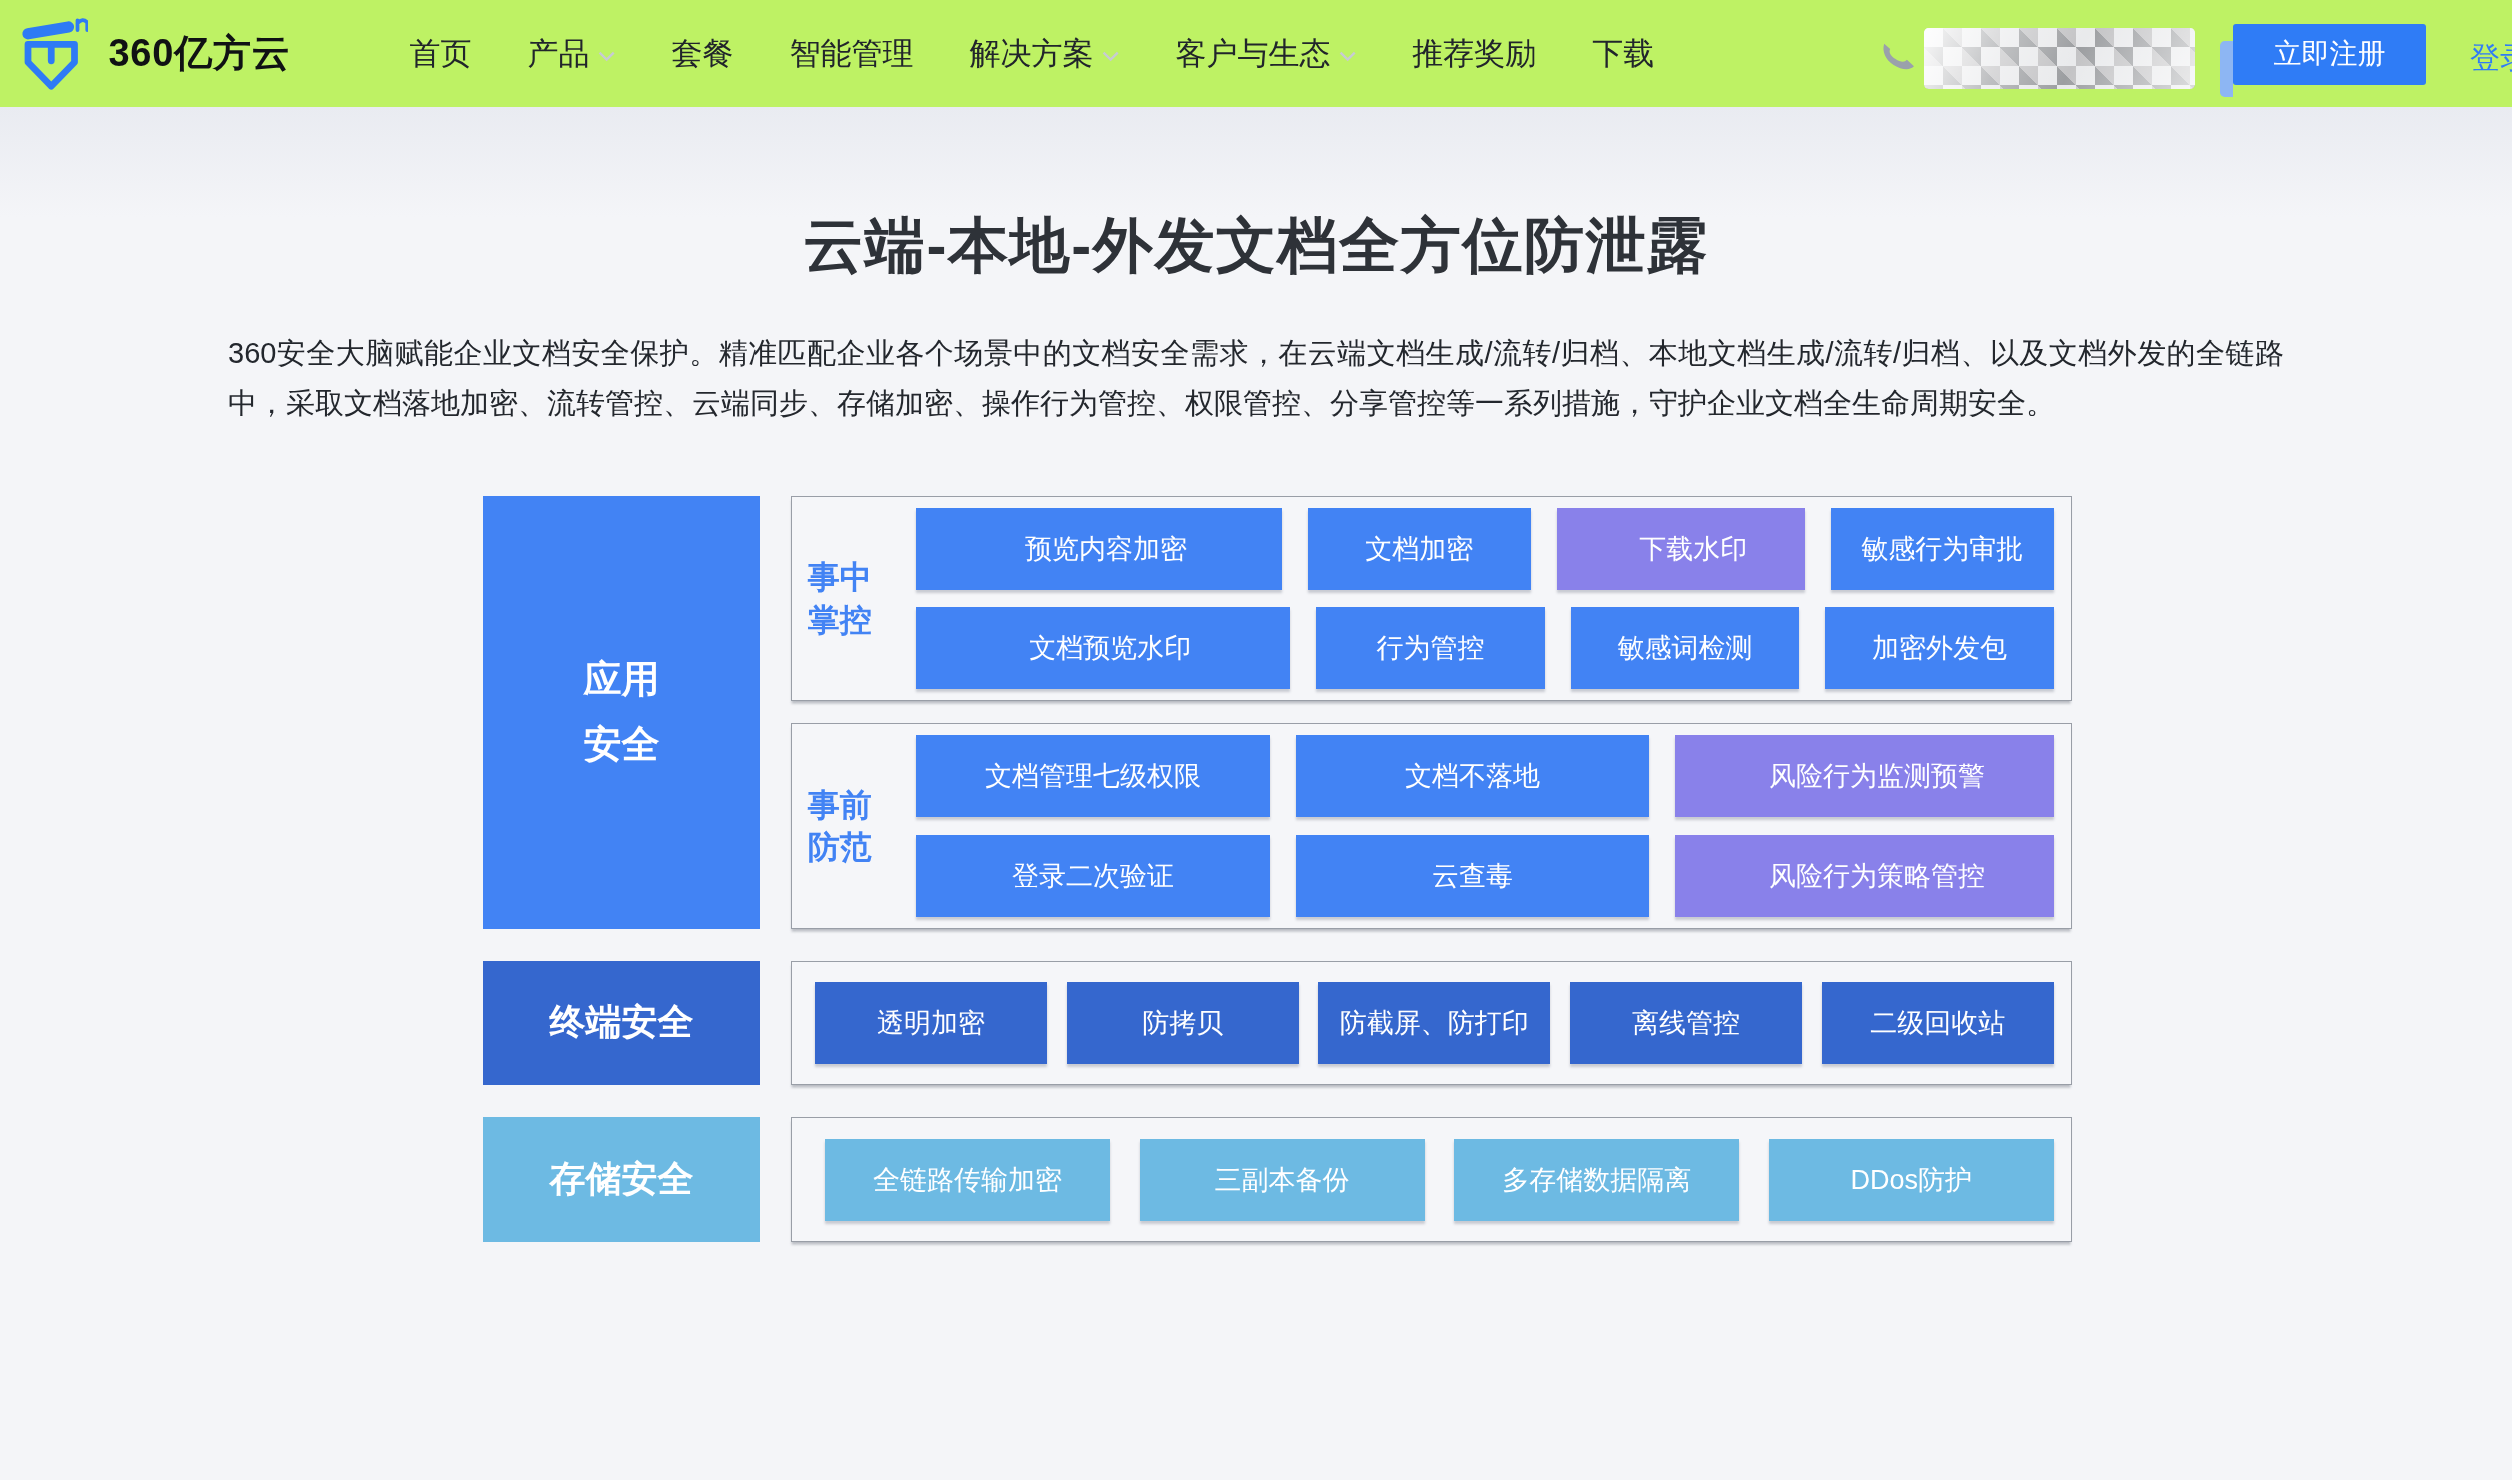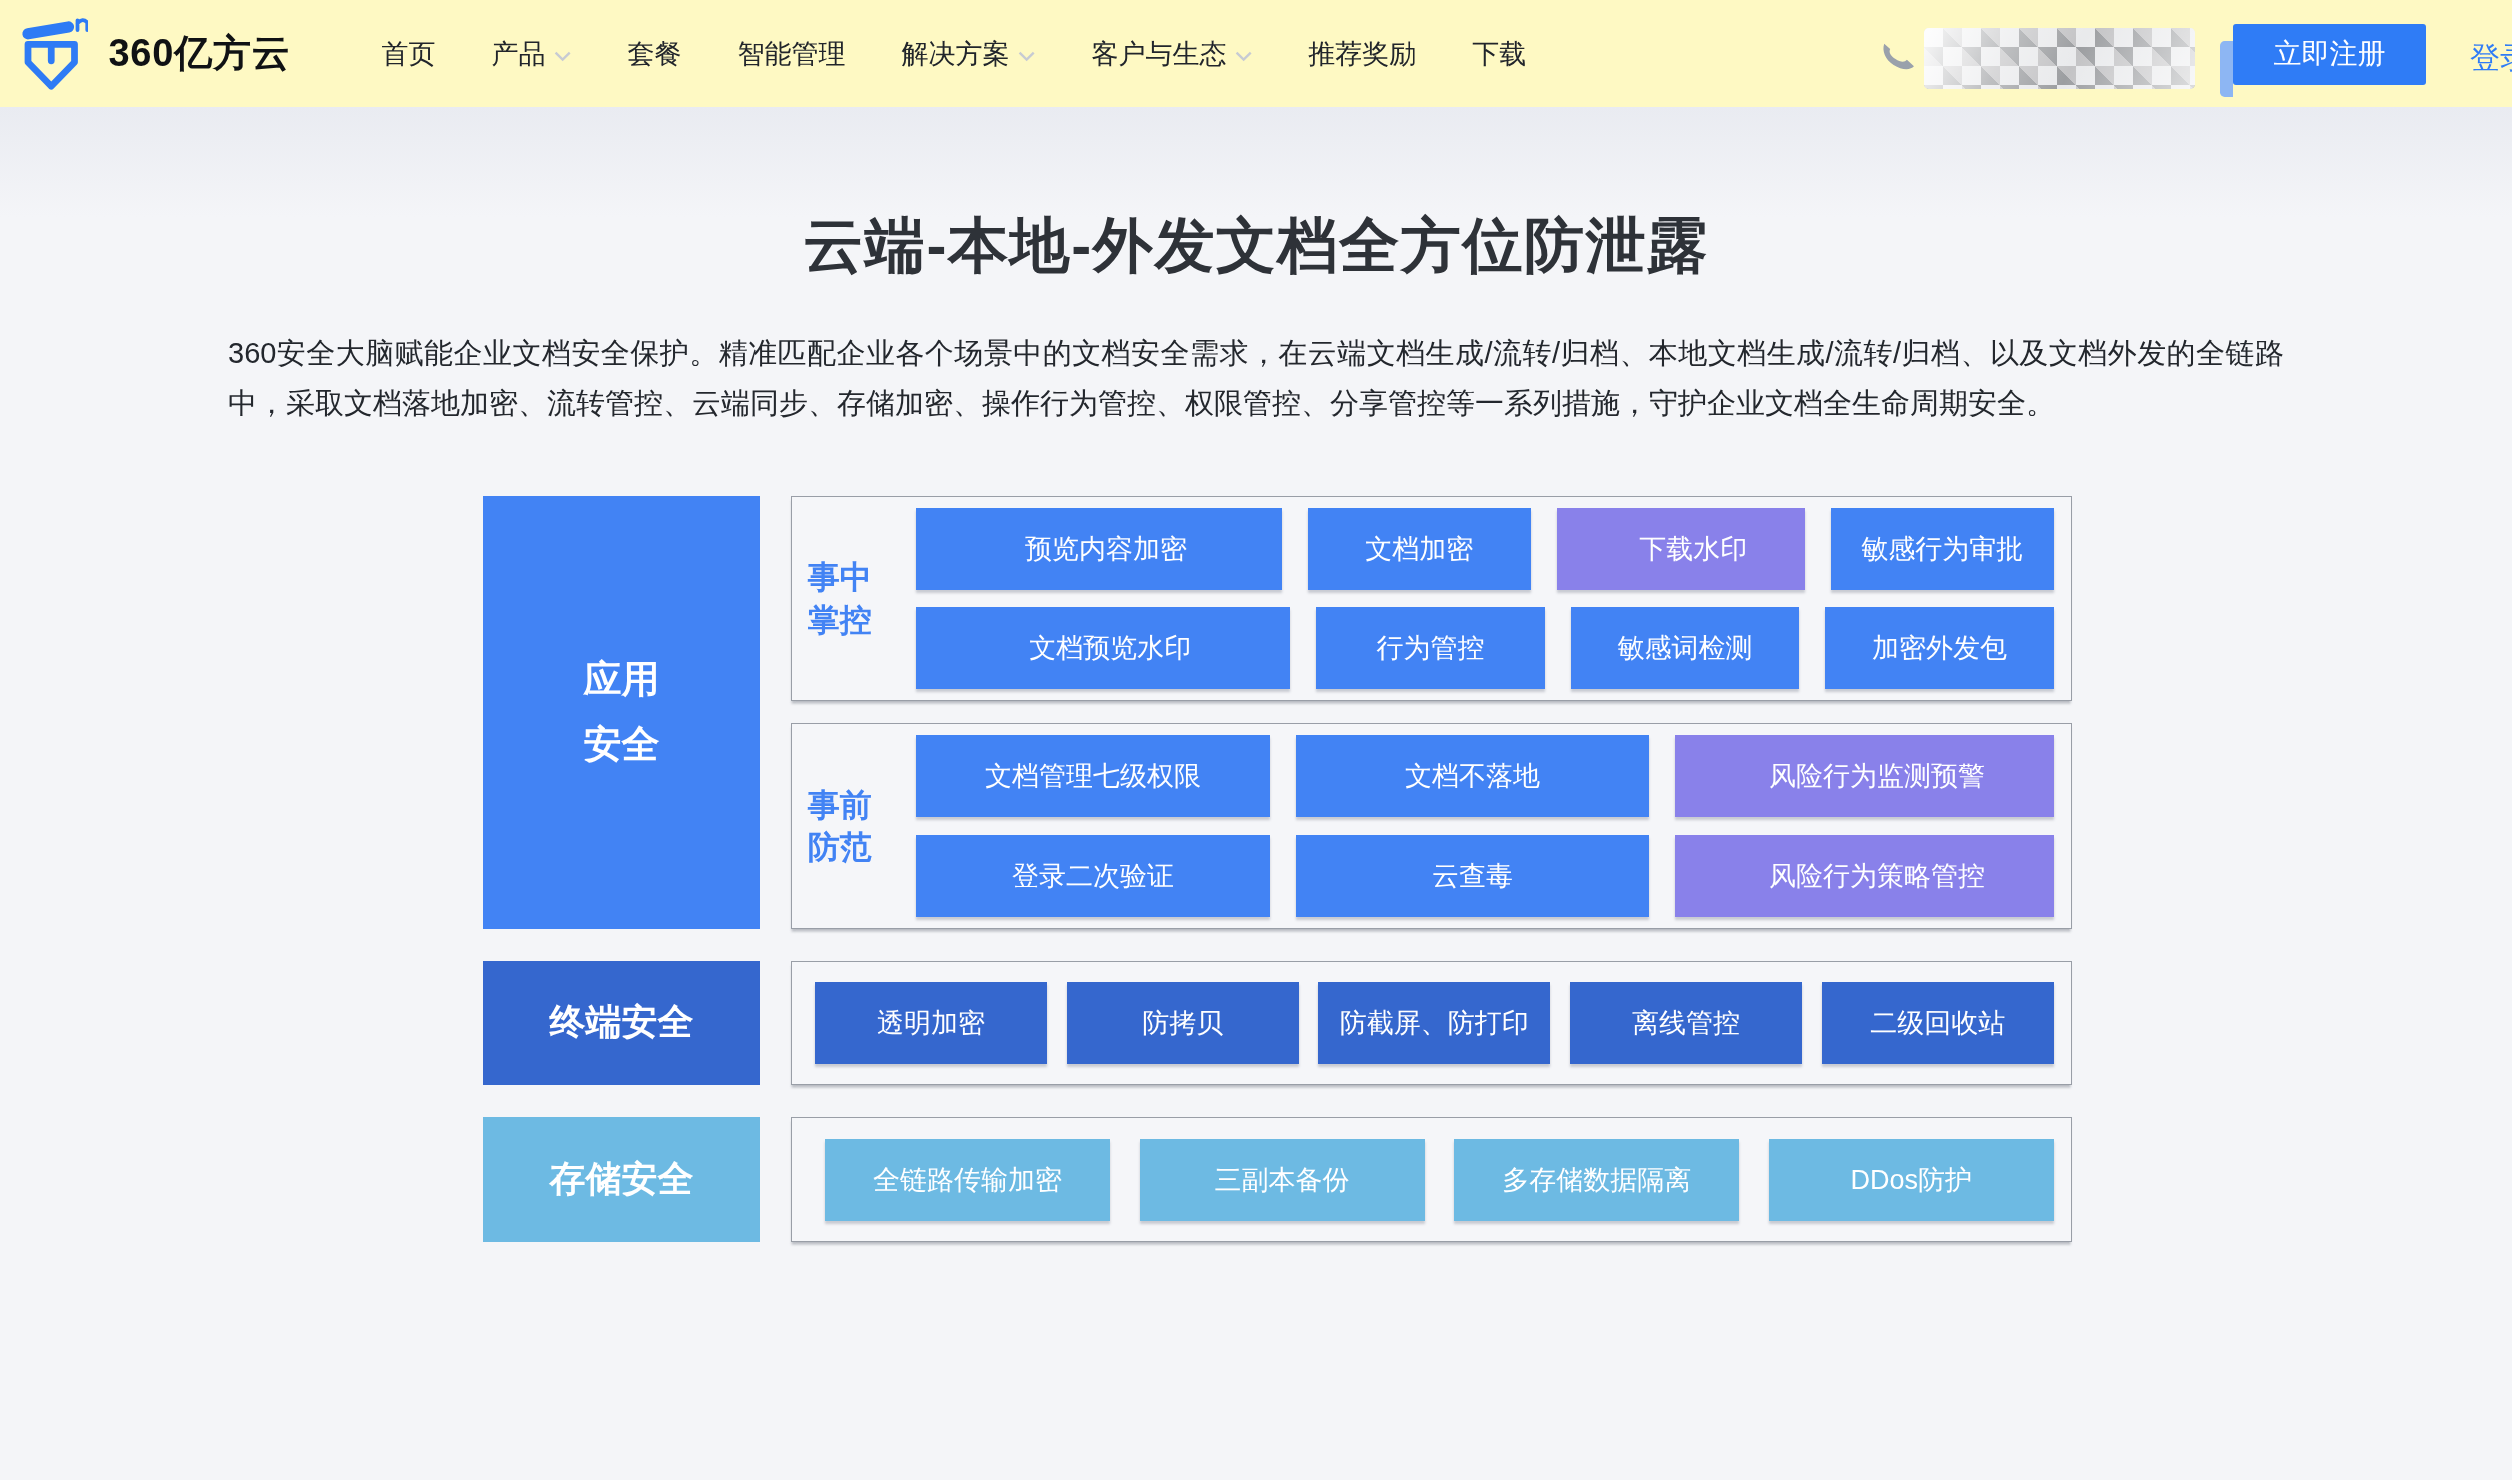--- a/index.html
+++ b/index.html
@@ -4,27 +4,27 @@
 <style>
   html,body{margin:0;padding:0;}
   body{
     width:2512px;height:1481px;overflow:hidden;
     background:#f4f5f8;
     font-family:"Liberation Sans",sans-serif;
     position:relative;
   }
   
   header{
-    height:107px;background:#fef9c3;display:flex;align-items:center;
-    position:relative;z-index:5;
+    height:107px;background:#bef264;display:flex;align-items:center;
+    position:relative;z-index:5;gap:28px;
   }
   .logo{display:flex;align-items:center;margin-left:19px;gap:20.4px;cursor:pointer;}
   .logo-text{font-size:38px;font-weight:700;color:#101214;letter-spacing:0.8px;}
   .menu{display:flex;align-items:center;gap:56px;margin-left:91px;}
-  .nav-item{font-size:27px;color:#21252b;display:flex;align-items:center;gap:8.6px;cursor:pointer;white-space:nowrap;}
+  .nav-item{font-size:31px;color:#21252b;display:flex;align-items:center;gap:8.6px;cursor:pointer;white-space:nowrap;}
   .caret{margin-top:6.3px;}
   .phone-icon{position:absolute;left:1881px;top:38px;}
   .censored{
     position:absolute;left:1924px;top:28px;width:271px;height:61px;border-radius:4.7px;
     background-image:
       linear-gradient(45deg,#c3c3c5 25%,transparent 25%,transparent 75%,#c3c3c5 75%),
       linear-gradient(45deg,#9c9ea1 25%,#e9eaec 25%,#e9eaec 75%,#9c9ea1 75%);
     background-size:38px 38px;background-position:0 0,19px 19px;
     overflow:hidden;
   }

